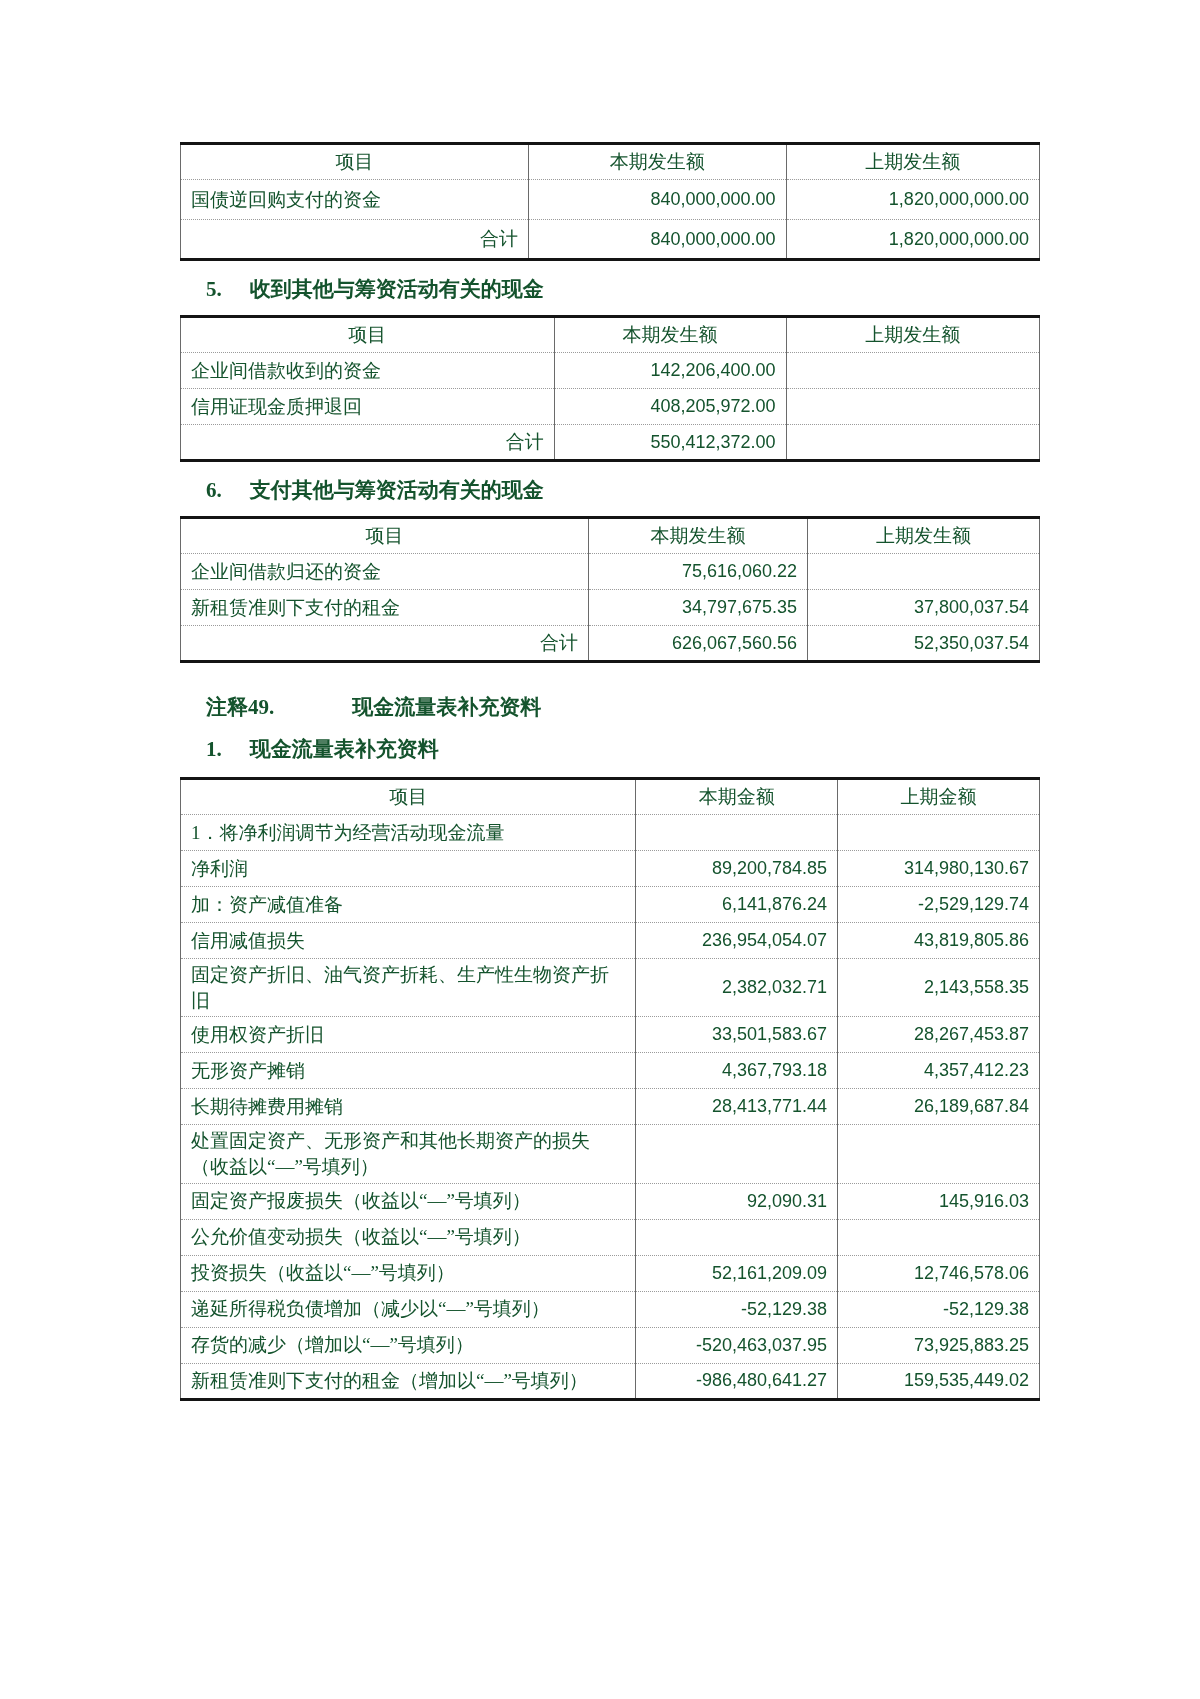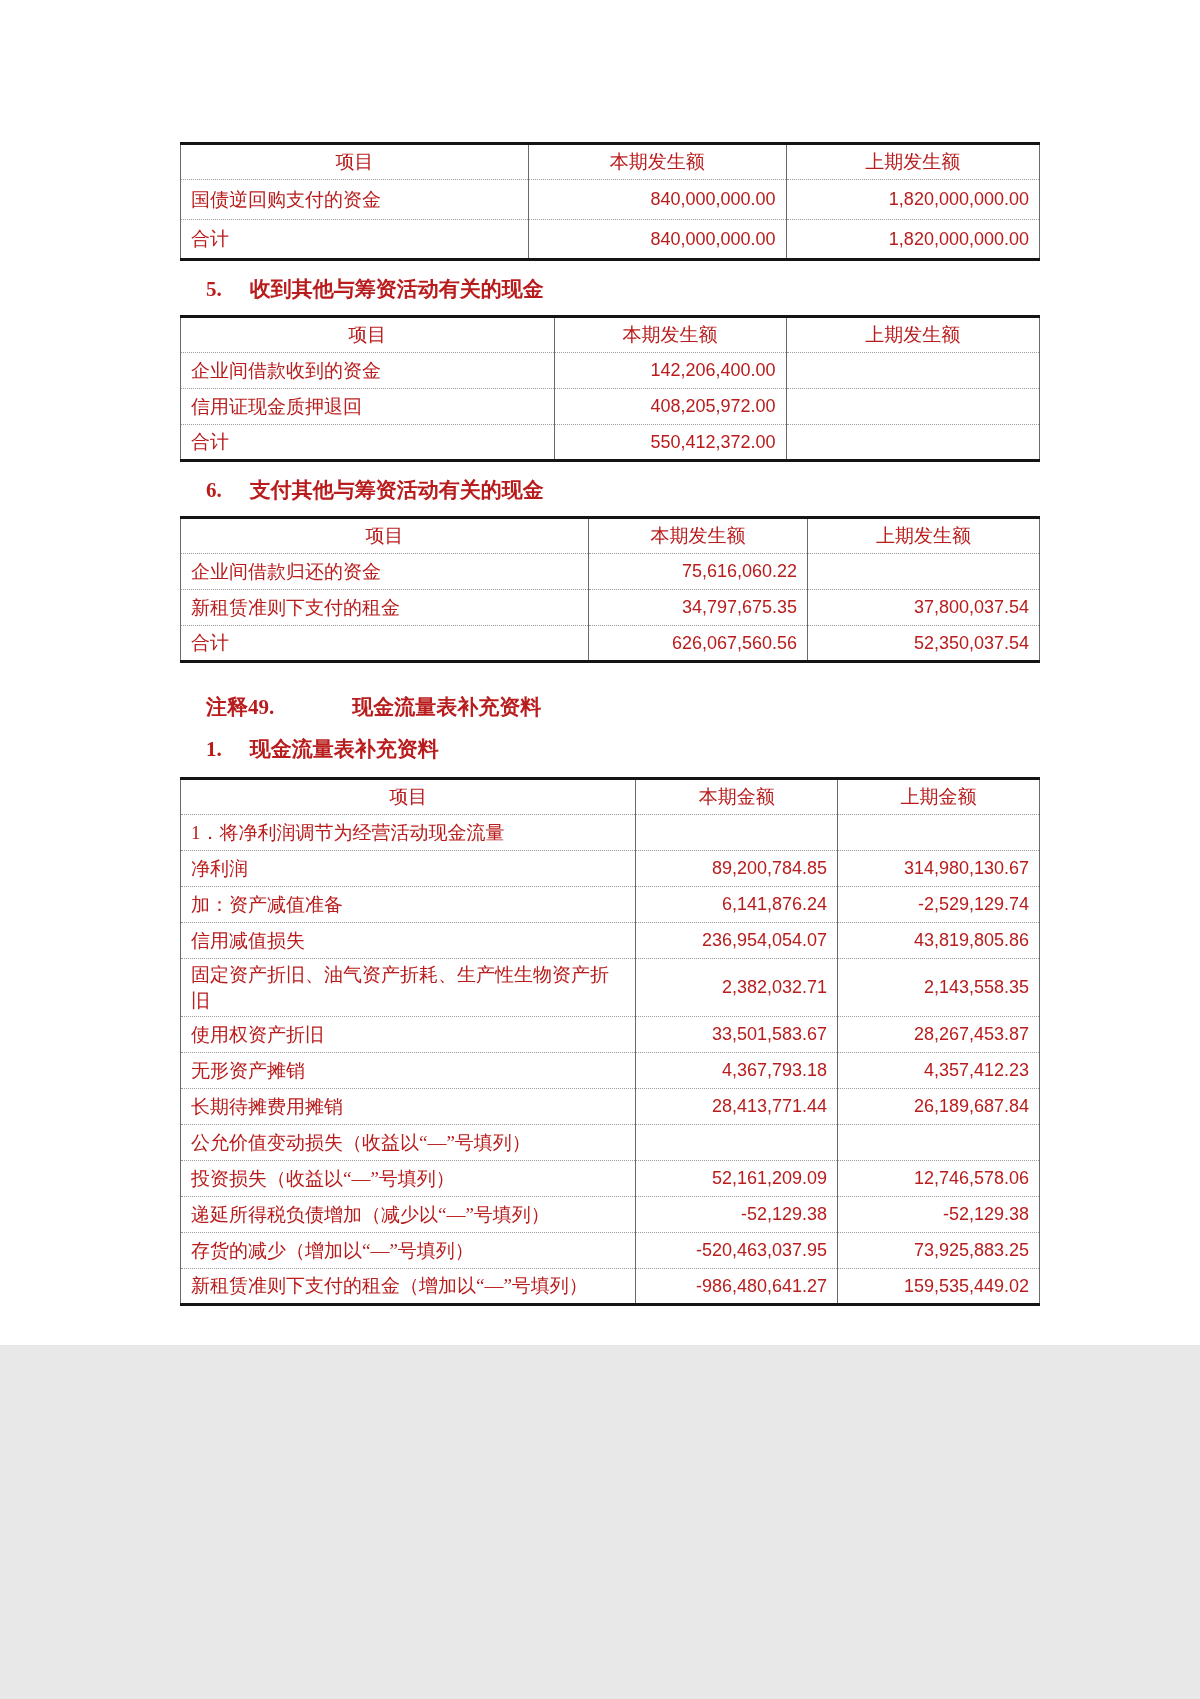--- a/index.html
+++ b/index.html
@@ -1,38 +1,38 @@
 <!DOCTYPE html>
 <html><head>
 <meta charset="utf-8">
 <style>
   html,body{margin:0;padding:0;background:#e8e8e8;}
   .page{
-    width:1200px;height:1345px;background:#ffffff;position:relative;
-    font-family:"Liberation Serif","DejaVu Serif",serif;color:#b91c1c;
+    width:1200px;height:1699px;background:#ffffff;position:relative;
+    font-family:"Liberation Serif","DejaVu Serif",serif;color:#14532d;
     overflow:hidden;box-sizing:border-box;
   }
   .content{position:absolute;left:180px;top:142px;width:860px;}
 
   table.fin-table{
     width:100%;border-collapse:collapse;table-layout:fixed;
     border-top:3px solid #141414;border-bottom:3px solid #141414;
   }
   .fin-table th,.fin-table td{
     border-left:1px solid #6a6a6a;border-right:1px solid #6a6a6a;
     border-bottom:1px dotted #9b9b9b;
     padding:3px 10px;box-sizing:border-box;vertical-align:middle;
   }
   .fin-table thead th{
     font-weight:normal;font-size:19px;text-align:center;height:36px;
   }
   .fin-table td{height:36px;}
   table.rows-tall td{height:40px;}
   .fin-table td.label{font-size:19px;text-align:left;white-space:pre-line;line-height:1.35;}
-  .fin-table td.label.center{text-align:left;}
+  .fin-table td.label.center{text-align:right;}
   .fin-table td.num{
     font-family:"Liberation Sans","DejaVu Sans",sans-serif;
     font-size:18px;text-align:right;letter-spacing:0;
   }
 
   .heading{display:flex;align-items:baseline;font-weight:bold;font-size:21px;margin-left:26px;}
   .h-num{margin-right:28px;}
   .h-num.gap-wide{margin-right:78px;}
   .mt-h5{margin-top:14px;margin-bottom:12px;}
   .mt-h6{margin-top:14px;margin-bottom:12px;}
@@ -211,20 +211,31 @@
             <td class="label">无形资产摊销</td>
             <td class="num">4,367,793.18</td>
             <td class="num">4,357,412.23</td>
           </tr>
           <tr>
             <td class="label">长期待摊费用摊销</td>
             <td class="num">28,413,771.44</td>
             <td class="num">26,189,687.84</td>
           </tr>
           <tr>
+            <td class="label">处置固定资产、无形资产和其他长期资产的损失
+（收益以“—”号填列）</td>
+            <td class="num"></td>
+            <td class="num"></td>
+          </tr>
+          <tr>
+            <td class="label">固定资产报废损失（收益以“—”号填列）</td>
+            <td class="num">92,090.31</td>
+            <td class="num">145,916.03</td>
+          </tr>
+          <tr>
             <td class="label">公允价值变动损失（收益以“—”号填列）</td>
             <td class="num"></td>
             <td class="num"></td>
           </tr>
           <tr>
             <td class="label">投资损失（收益以“—”号填列）</td>
             <td class="num">52,161,209.09</td>
             <td class="num">12,746,578.06</td>
           </tr>
           <tr>

